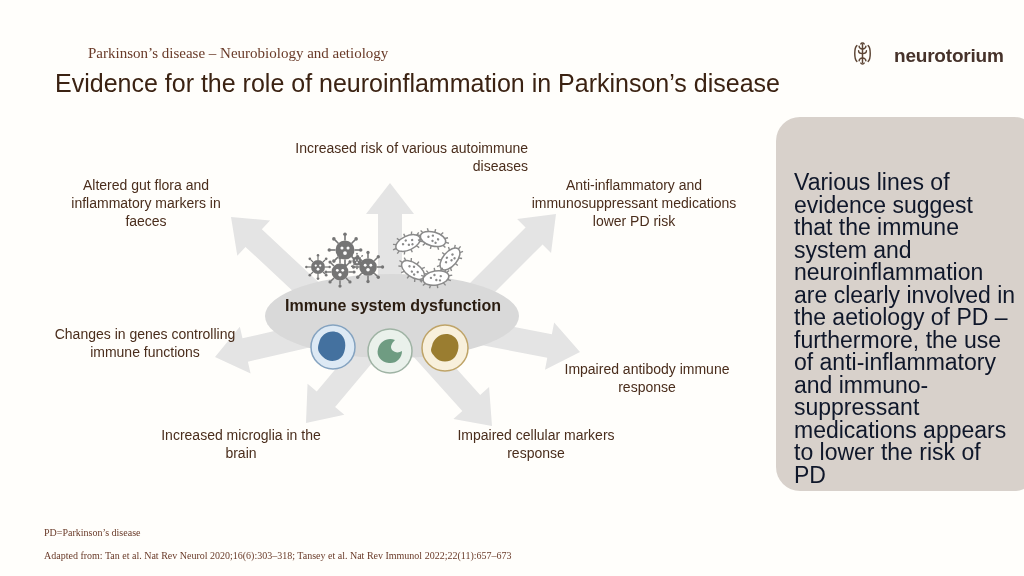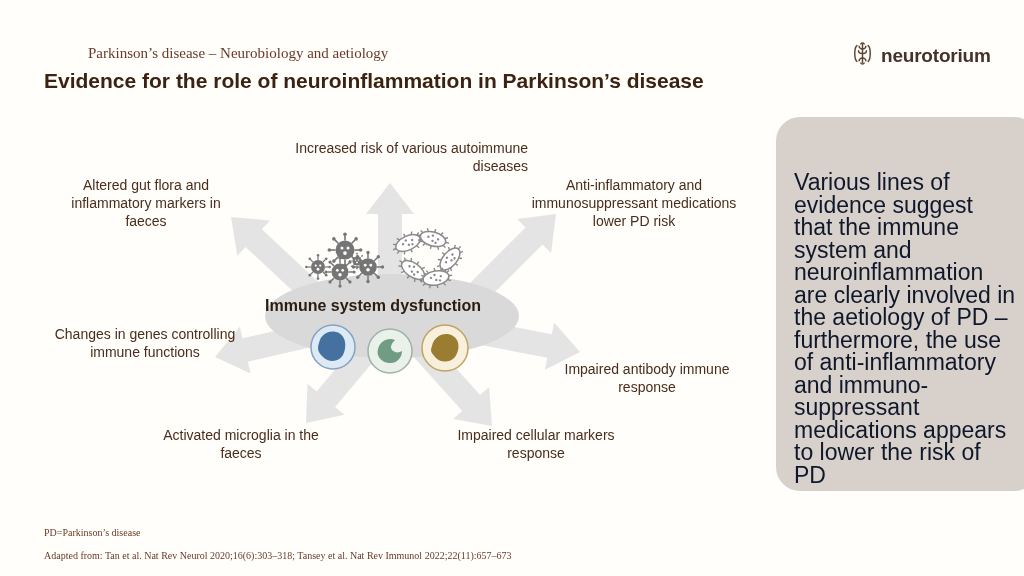--- a/index.html
+++ b/index.html
@@ -8,25 +8,25 @@
     background:#fffefb;
     font-family:"Liberation Sans", sans-serif;
   }
   .abs{position:absolute;}
   .eyebrow{
     left:44px;top:45px;
     font-family:"Liberation Serif", serif;
     font-size:15px;color:#693a28;margin-left:44px;
   }
   .slide-title{
-    left:44px;top:69px;
-    font-size:21px;font-weight:bold;color:#3b2212;
+    left:55px;top:69px;
+    font-size:25px;font-weight:normal;color:#3b2212;
     letter-spacing:0;
   }
-  .logo{left:849px;top:40px;display:flex;align-items:center;gap:5px;}
+  .logo{left:849px;top:40px;display:flex;align-items:center;gap:18px;}
   .logo-text{font-size:19px;font-weight:600;color:#46322a;letter-spacing:-0.2px;}
   #diagram-svg{left:0;top:0;}
   .node-label{
     text-align:center;transform:translateX(-50%);
     font-size:14px;line-height:18px;color:#4a2d1c;z-index:2;
   }
   .hub-label{
     transform:translateX(-50%);white-space:nowrap;
     font-size:16px;font-weight:bold;color:#2a1c10;z-index:2;
   }
@@ -157,28 +157,28 @@
   <g transform="translate(390,351)">
     <circle r="22" fill="#eaf1eb" stroke="#9fb3a4" stroke-width="1.5"></circle>
     <path d="M -12,-2 C -10,-10 -2,-14 5,-11 C 1,-7 0,-4 2,-1 C 5,2 9,2 12,0 C 12,7 6,13 -1,12 C -9,11 -14,5 -12,-2 Z" fill="#6f9c82"></path>
   </g>
   <g transform="translate(445,348)">
     <circle r="23" fill="#f8f0dc" stroke="#bfa468" stroke-width="1.5"></circle>
     <path d="M -13,-2 C -11,-12 0,-17 8,-12 C 15,-8 15,2 10,9 C 5,15 -5,15 -10,9 C -14,4 -15,3 -13,-2 Z" fill="#9a7d30"></path>
   </g>
 </svg>
 
-<div class="abs hub-label" style="left:373px;top:297px;">Immune system dysfunction</div>
+<div class="abs hub-label" style="left:393px;top:297px;">Immune system dysfunction</div>
 
 <div class="abs node-label" style="left:393px;top:139px;width:270px;text-align:right;">Increased risk of various autoimmune diseases</div>
 <div class="abs node-label" style="left:146px;top:176px;width:190px;">Altered gut flora and inflammatory markers in faeces</div>
 <div class="abs node-label" style="left:634px;top:176px;width:225px;">Anti-inflammatory and immunosuppressant medications lower PD risk</div>
 <div class="abs node-label" style="left:145px;top:325px;width:185px;text-align:center;">Changes in genes controlling immune functions</div>
 <div class="abs node-label" style="left:647px;top:327px;width:180px;margin-top:33px;">Impaired antibody immune response</div>
-<div class="abs node-label" style="left:241px;top:426px;width:190px;">Activated microglia in the faeces</div>
+<div class="abs node-label" style="left:241px;top:426px;width:190px;">Increased microglia in the brain</div>
 <div class="abs node-label" style="left:536px;top:426px;width:195px;">Impaired cellular markers response</div>
 
 <div class="abs side-panel">
   <div class="side-panel-text">Various lines of evidence suggest that the immune system and neuroinflammation are clearly involved in the aetiology of PD – furthermore, the use of anti-inflammatory and immuno-suppressant medications appears to lower the risk of PD</div>
 </div>
 
 <div class="abs footnote fn-abbrev">PD=Parkinson’s disease</div>
 <div class="abs footnote fn-source">Adapted from: Tan et al. Nat Rev Neurol 2020;16(6):303–318; Tansey et al. Nat Rev Immunol 2022;22(11):657–673</div>
 
 </body></html>

